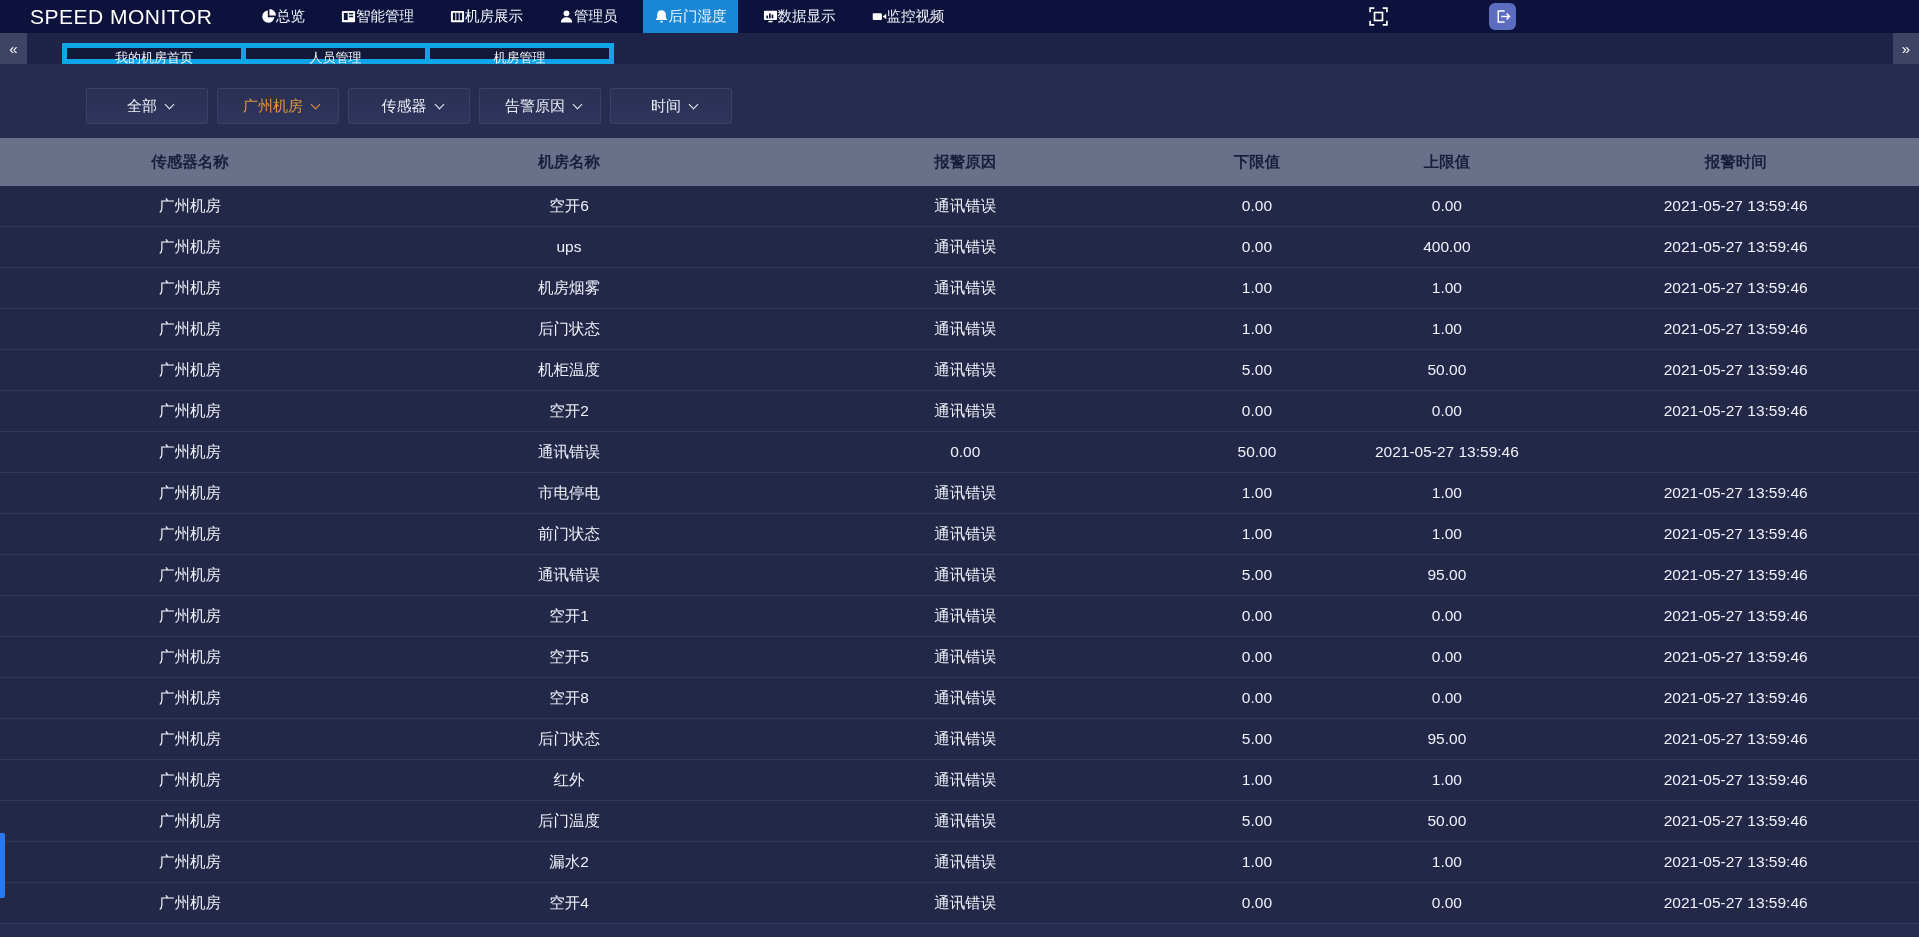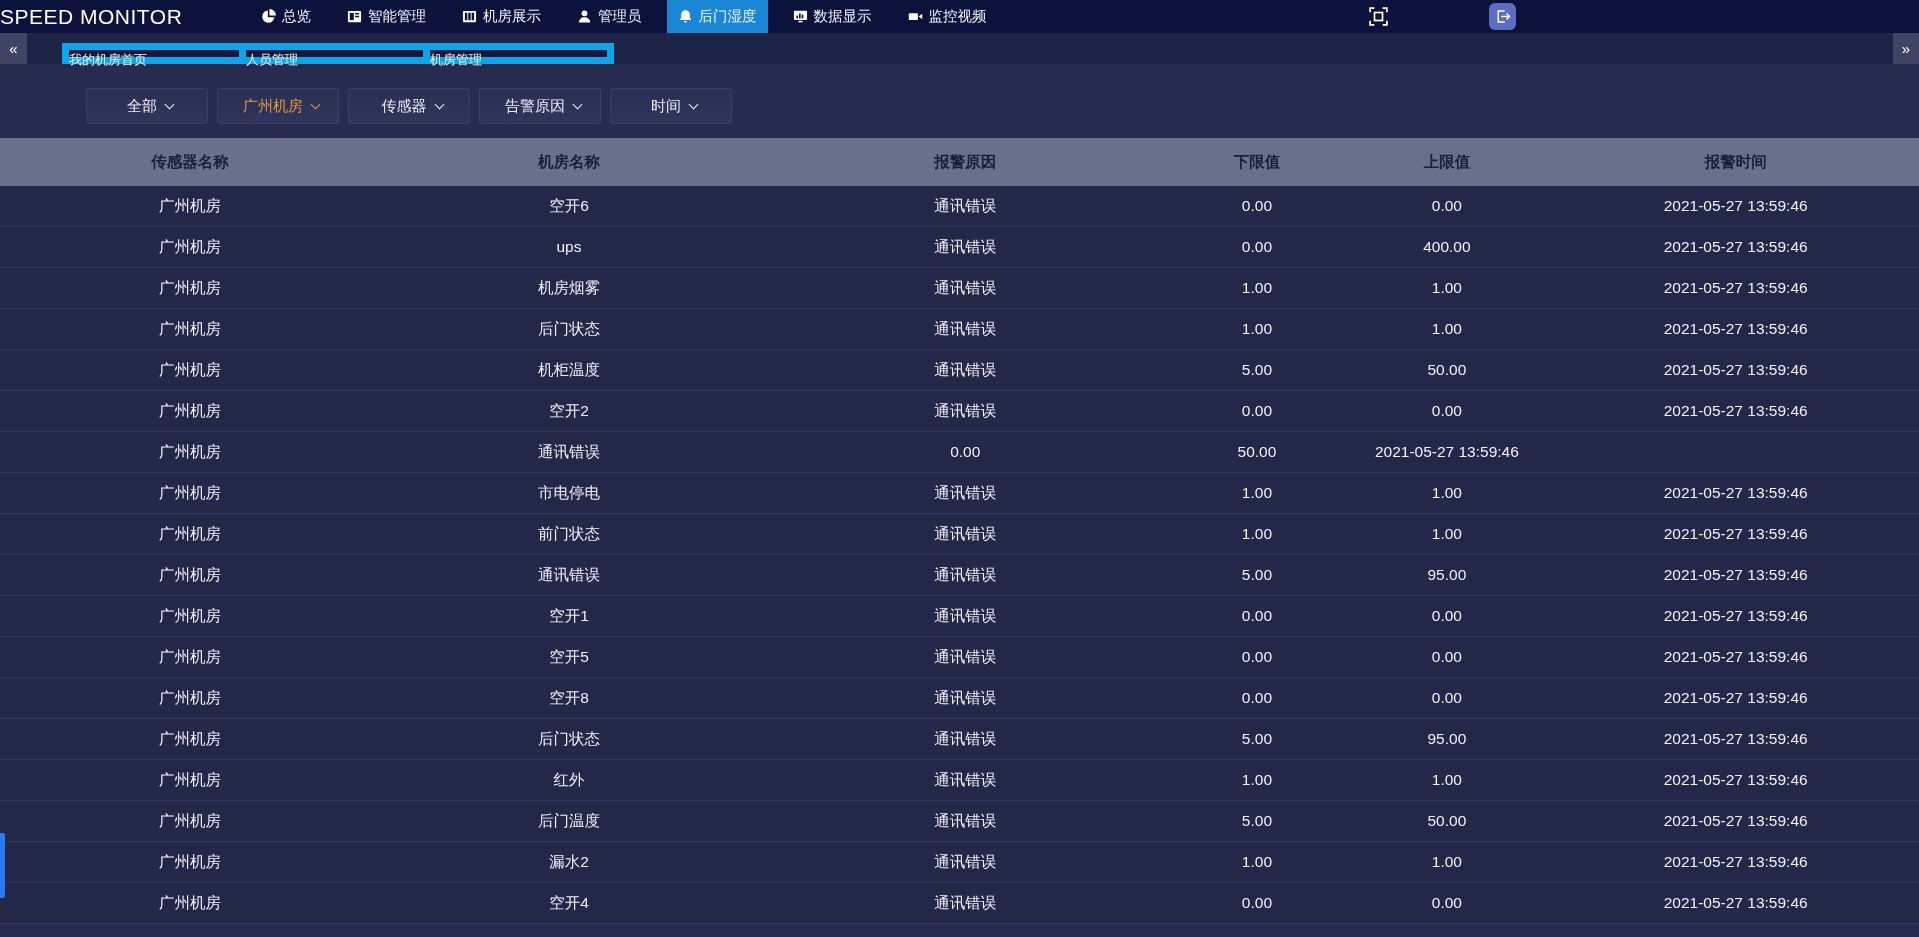--- a/index.html
+++ b/index.html
@@ -8,26 +8,26 @@
     font-family: "Liberation Sans", "DejaVu Sans", sans-serif;
     background: #262b4f;
     position: relative;
   }
   
   .topbar {
     position: relative; height: 33px; background: #0c123c;
     display: flex; align-items: center; color: #fff;
   }
   .logo {
-    width: 250px; font-size: 21px; letter-spacing: .5px;
+    width: 250px; padding-left: 30px; font-size: 21px; letter-spacing: .5px;
     font-weight: 500; color: #ffffff; white-space: nowrap;
   }
   .nav { display: flex; height: 100%; }
   .nav-item {
-    display: flex; align-items: center; gap: 6px; padding: 0 11px; margin-right: 14px;
+    display: flex; align-items: center; padding: 0 11px; margin-right: 14px;
     font-size: 14.5px; color: #f2f4fb; cursor: pointer; white-space: nowrap;
   }
   .nav-item.active { background: #1a86d6; }
   .nav-icon { width: 15px; height: 15px; display: inline-flex; color: #fff; }
   .nav-icon svg { width: 100%; height: 100%; }
   .fullscreen-btn {
     position: absolute; left: 1368px; top: 6px; width: 21px; height: 21px;
     cursor: pointer; display: flex;
   }
   .logout-btn {
@@ -39,22 +39,22 @@
   .tabrow { position: relative; height: 31px; background: #1e2348; }
   .collapse-btn {
     position: absolute; top: 0; width: 27px; height: 100%; background: #3f4465;
     color: #fff; font-size: 15px; display: flex; align-items: center; justify-content: center;
     cursor: pointer;
   }
   .collapse-btn.left { left: 0; }
   .collapse-btn.right { right: 0; width: 26px; }
   .tabs { position: absolute; left: 62px; bottom: 0; display: flex; }
   .tab {
-    width: 184px; height: 21px; line-height: 19px; text-align: left;
-    border: 7px solid #0ea5e9; background: #141939; color: #f0f2f8;
+    width: 184px; height: 21px; line-height: 19px; text-align: center;
+    border: 5px solid #0ea5e9; background: #141939; color: #f0f2f8;
     font-size: 13px; cursor: pointer; white-space: nowrap;
   }
   .tab + .tab { border-left: none; }
   
   .filterbar {
     display: flex; gap: 9px; padding: 24px 0 14px 86px; background: #262b4f;
   }
   .filter-btn {
     width: 122px; height: 36px; background: linear-gradient(180deg,#2a2f53,#30355c);
     border: 1px solid #3a3f68; border-radius: 2px; color: #edeff8;

